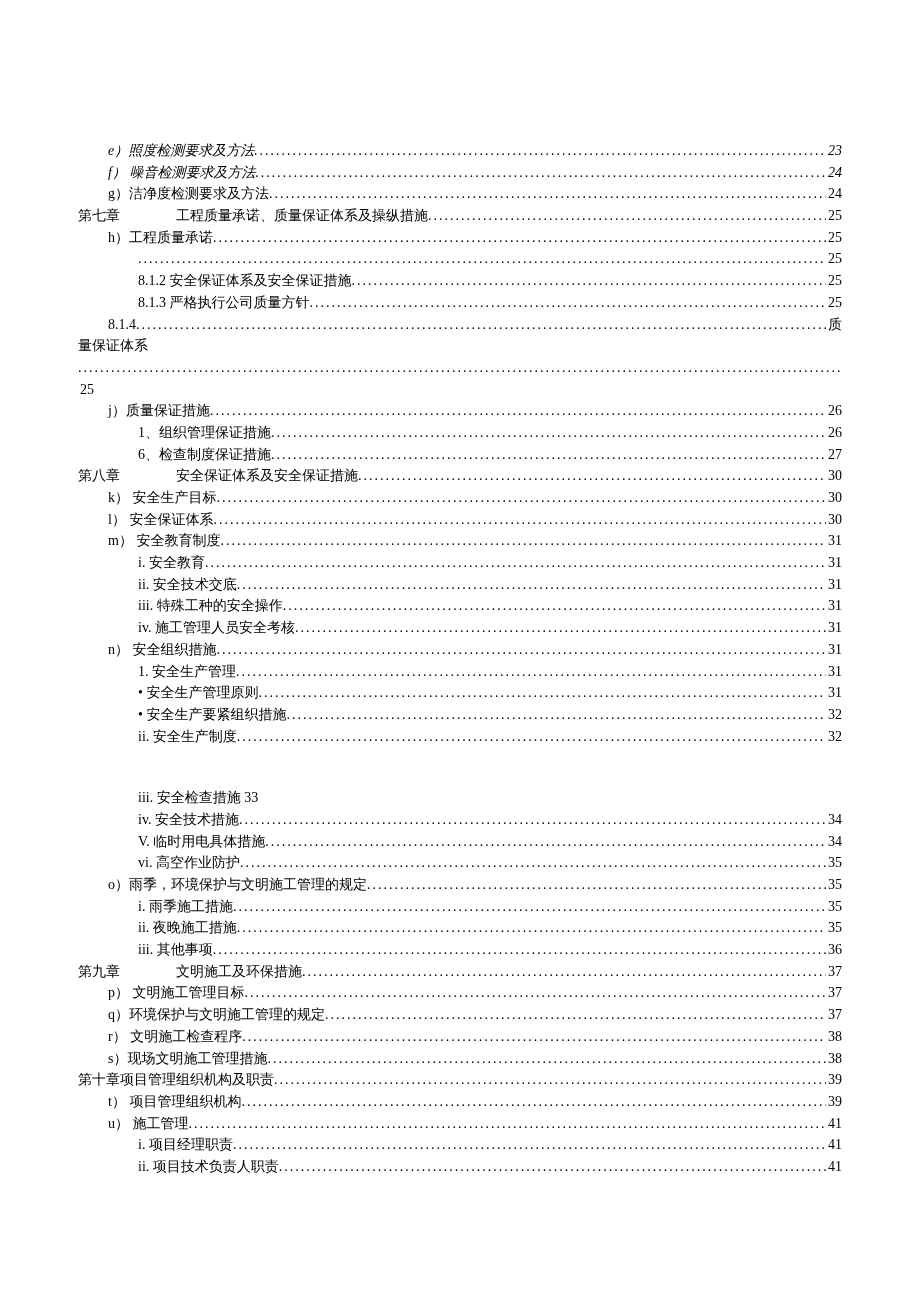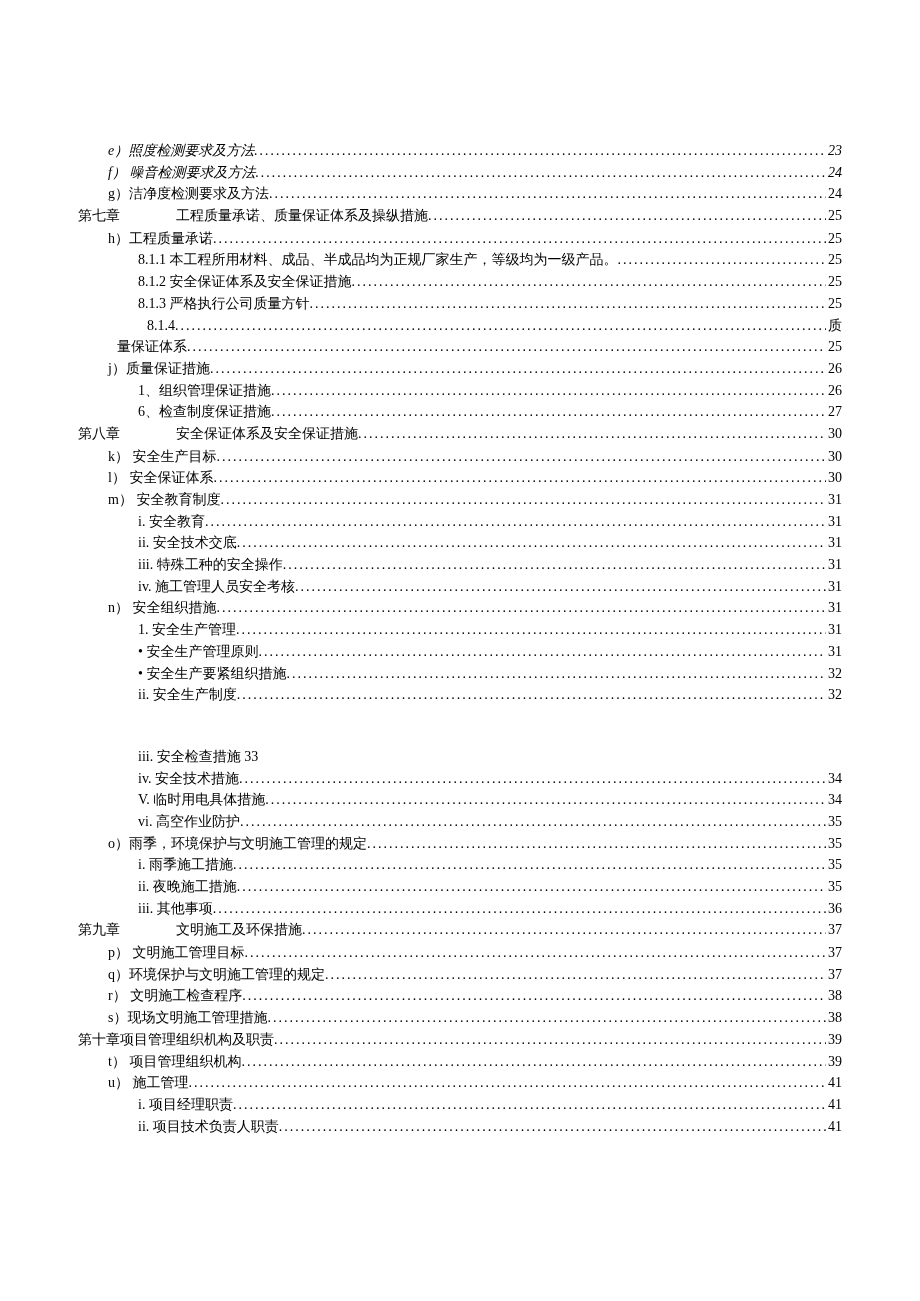--- a/index.html
+++ b/index.html
@@ -38,40 +38,39 @@
     .toc-page {
       flex: 0 0 auto;
       padding-left: 2px;
     }
     .ind-0 { padding-left: 0px; }
     .ind-1 { padding-left: 30px; }
     .ind-2 { padding-left: 60px; }
     .ch-gap .toc-label > span:first-child {
       display: inline-block;
       min-width: 98px;
-      font-family: Liberation Mono, monospace;
     }
     .italic { font-style: italic; text-align: center; }
     .wrap-block {
       display: block;
-      margin-left: 39px;
     }
     .wrap-line1 {
       display: flex;
       align-items: baseline;
       white-space: nowrap;
       overflow: hidden;
       padding-left: 30px;
     }
     .wrap-line2 {
       display: flex;
       align-items: baseline;
       white-space: nowrap;
       overflow: hidden;
       padding-left: 0px;
+      flex-direction: column;
     }
     .plain-line {
       padding-left: 60px;
       margin-top: 40px;
     }
   </style>
 </head>
 <body>
 
 <div id="toc-container">
@@ -94,21 +93,20 @@
       <span class="toc-label"><span>第七章</span><span>工程质量承诺、质量保证体系及操纵措施</span></span>
       <span class="toc-leader"></span>
       <span class="toc-page">25</span>
     </div>
     <div class="toc-line ind-1">
       <span class="toc-label">h）工程质量承诺</span>
       <span class="toc-leader"></span>
       <span class="toc-page">25</span>
     </div>
     <div class="toc-line ind-2">
-      <span class="toc-label">8.1.1 本工程所用材料、成品、半成品均为正规厂家生产，等级均为一级产品。</span>
       <span class="toc-leader"></span>
       <span class="toc-page">25</span>
     </div>
     <div class="toc-line ind-2">
       <span class="toc-label">8.1.2 安全保证体系及安全保证措施</span>
       <span class="toc-leader"></span>
       <span class="toc-page">25</span>
     </div>
     <div class="toc-line ind-2">
       <span class="toc-label">8.1.3 严格执行公司质量方针</span>

